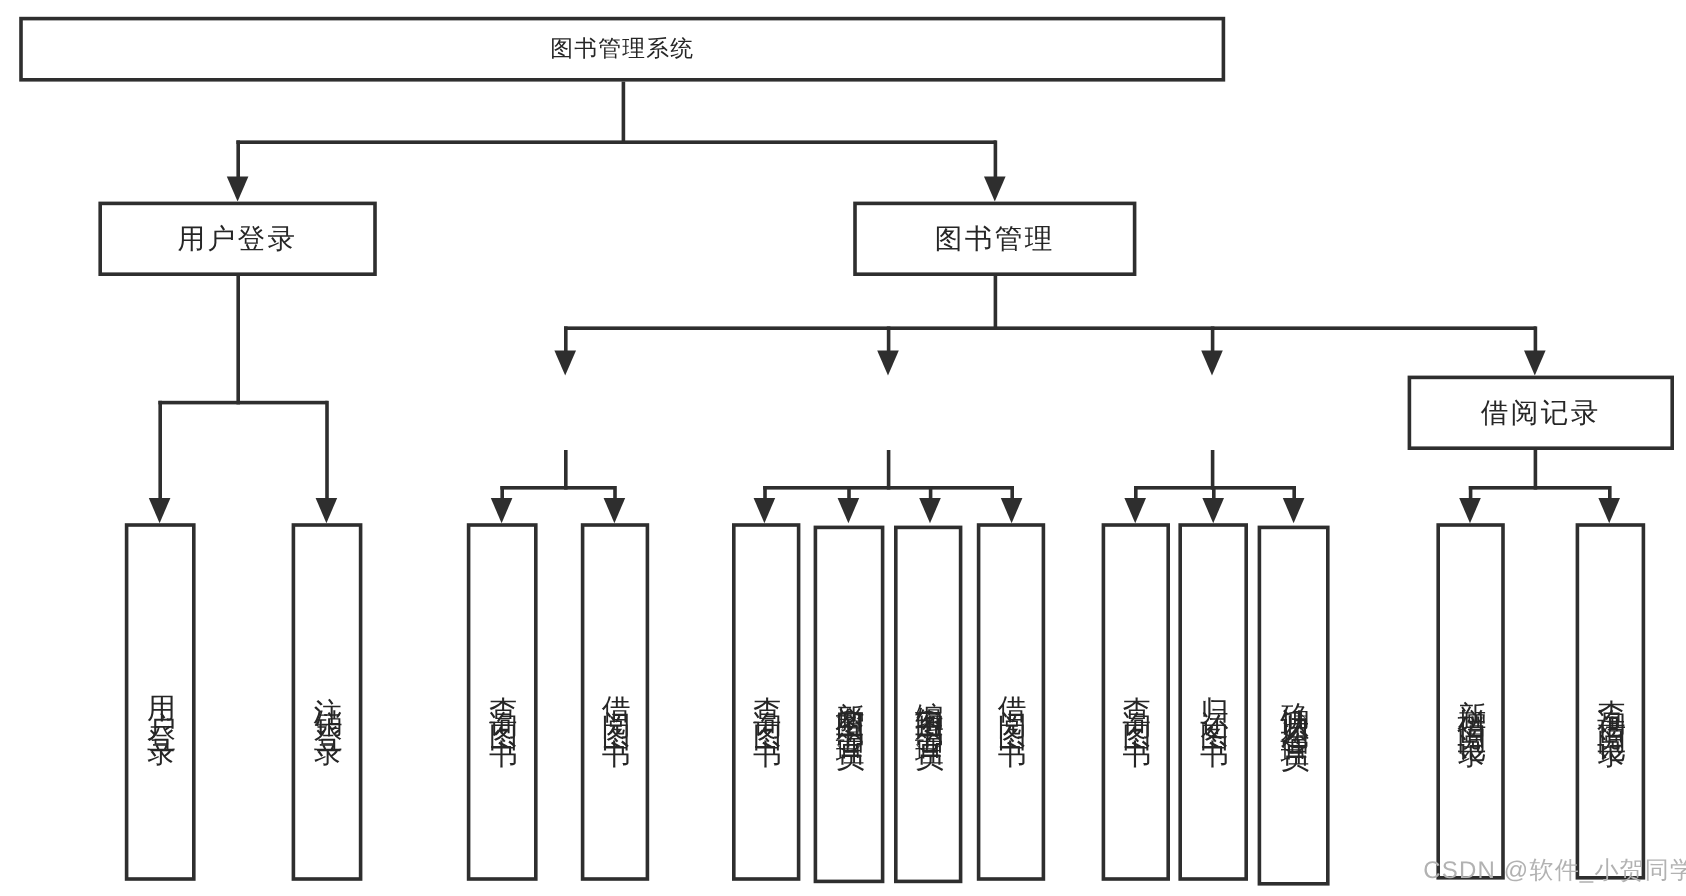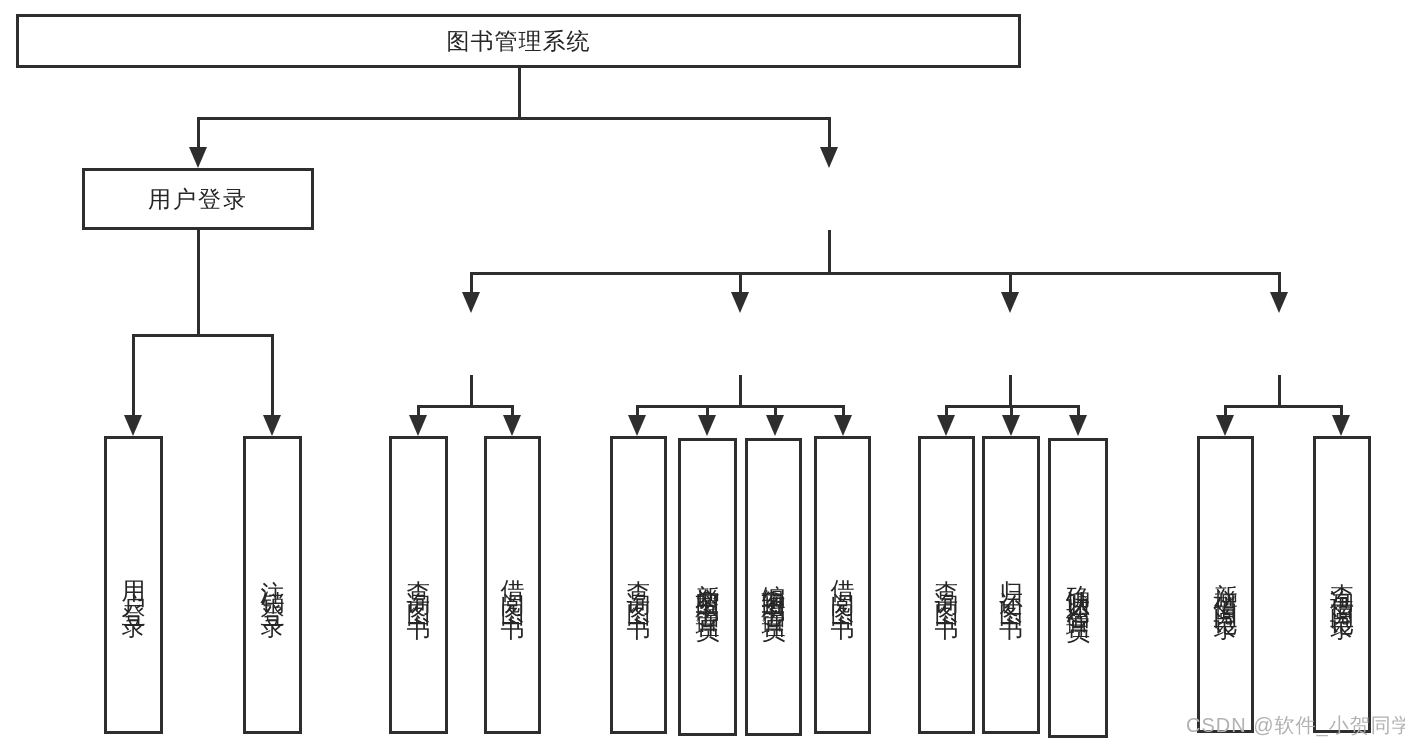--- a/index.html
+++ b/index.html
@@ -5,21 +5,21 @@
   html,body{margin:0;padding:0;background:#ffffff;}
   .canvas{
     position:relative;width:1405px;height:747px;background:#ffffff;overflow:hidden;
     font-family:"Liberation Sans",sans-serif;color:#262626;
   }
   .box{
     position:absolute;box-sizing:border-box;border:3px solid #2e2e2e;background:#ffffff;
     display:flex;align-items:center;justify-content:center;text-align:center;
   }
   .hbox{font-size:23px;letter-spacing:2px;}
-  .title{font-size:23px;letter-spacing:1px;}
+  .title{font-size:19px;letter-spacing:1px;}
   .vbox{
     writing-mode:vertical-rl;text-orientation:mixed;
     font-size:24px;
   }
   .sp4{letter-spacing:12px;}
   .sp6{letter-spacing:7px;}
   .sp9{letter-spacing:5px;}
   .vline{position:absolute;width:3px;background:#2e2e2e;}
   .hline{position:absolute;height:3px;background:#2e2e2e;}
   .arrow{
@@ -41,39 +41,41 @@
 
   <div class="vline" style="left:518px;top:68px;height:52px"></div>
   <div class="hline" style="left:197px;top:117px;width:633px"></div>
 
   <div class="vline" style="left:197px;top:117px;height:33px"></div>
   <div class="arrow" style="left:189px;top:147px"></div>
   <div class="vline" style="left:828px;top:117px;height:33px"></div>
   <div class="arrow" style="left:820px;top:147px"></div>
 
   <div class="box hbox" style="left:82px;top:168px;width:232px;height:62px">用户登录</div>
+  <div class="box hbox" style="left:711px;top:168px;width:236px;height:62px">图书管理</div>
 
   <div class="vline" style="left:197px;top:230px;height:107px"></div>
   <div class="hline" style="left:132px;top:334px;width:141px"></div>
   <div class="vline" style="left:132px;top:334px;height:84px"></div>
   <div class="arrow" style="left:124px;top:415px"></div>
   <div class="vline" style="left:271px;top:334px;height:84px"></div>
   <div class="arrow" style="left:263px;top:415px"></div>
 
   <div class="vline" style="left:828px;top:230px;height:45px"></div>
   <div class="hline" style="left:470px;top:272px;width:810px"></div>
   <div class="vline" style="left:470px;top:272px;height:24px"></div>
   <div class="arrow" style="left:462px;top:292px"></div>
   <div class="vline" style="left:739px;top:272px;height:24px"></div>
   <div class="arrow" style="left:731px;top:292px"></div>
   <div class="vline" style="left:1009px;top:272px;height:24px"></div>
   <div class="arrow" style="left:1001px;top:292px"></div>
   <div class="vline" style="left:1278px;top:272px;height:24px"></div>
   <div class="arrow" style="left:1270px;top:292px"></div>
 
+  <div class="box hbox" style="left:1173px;top:313px;width:222px;height:62px">借阅记录</div>
 
   <div class="vline" style="left:470px;top:375px;height:33px"></div>
   <div class="hline" style="left:417px;top:405px;width:96px"></div>
   <div class="vline" style="left:417px;top:405px;height:13px"></div>
   <div class="arrow" style="left:409px;top:415px"></div>
   <div class="vline" style="left:511px;top:405px;height:13px"></div>
   <div class="arrow" style="left:503px;top:415px"></div>
 
   <div class="vline" style="left:739px;top:375px;height:33px"></div>
   <div class="hline" style="left:636px;top:405px;width:208px"></div>

